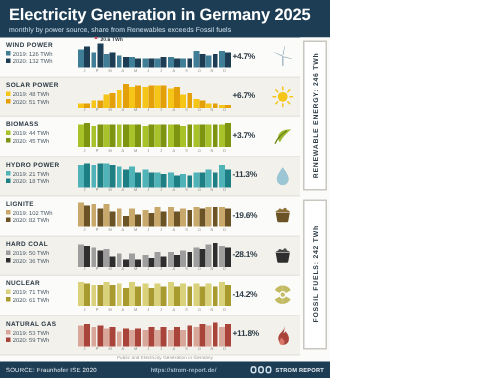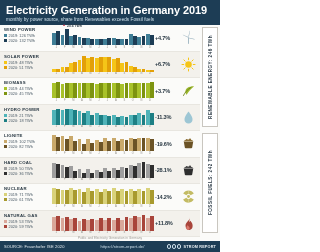--- a/index.html
+++ b/index.html
@@ -132,21 +132,21 @@
     width:4.2px; height:4.2px; border-radius:50%;
     border:0.5px solid #cfe0ea; display:block;
   }
 </style>
 </head>
 <body>
 
 <div class="page">
 
   <div class="header">
-    <div class="title">Electricity Generation in Germany  2019</div>
+    <div class="title">Electricity Generation in Germany  2025</div>
     <div class="subtitle">monthly by power source, share from Renewables exceeds Fossil fuels</div>
   </div>
 
   <div class="body">
     <div class="rows" id="rows">
         <div class="row">
           <div class="label">
             <div class="label-name">WIND POWER</div>
             <div class="legend-line">
               <span class="swatch" style="background:#3f7e96"></span>

